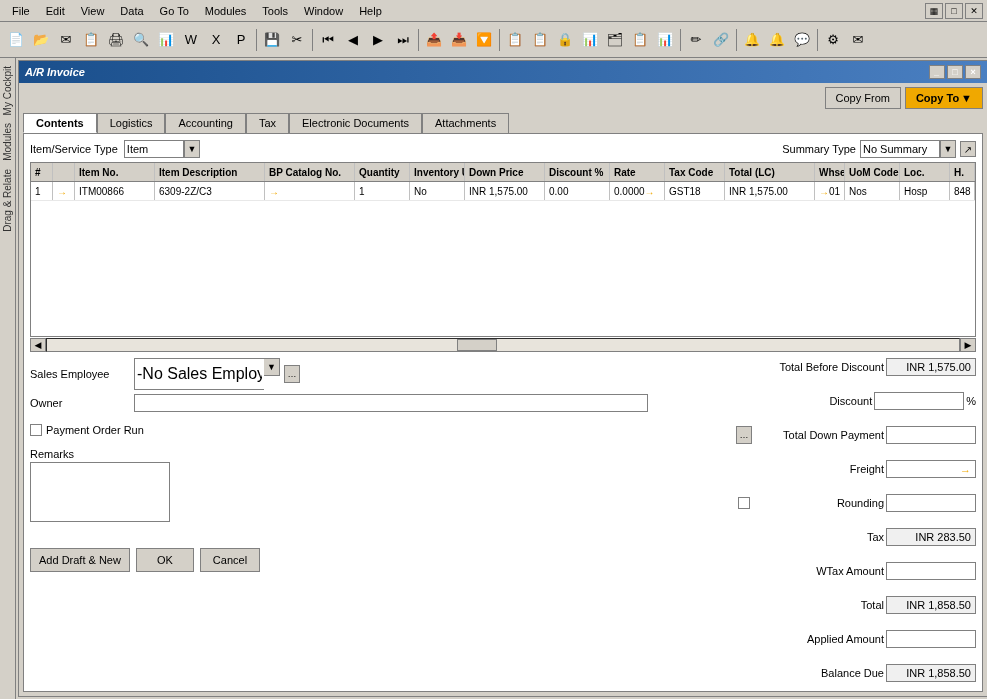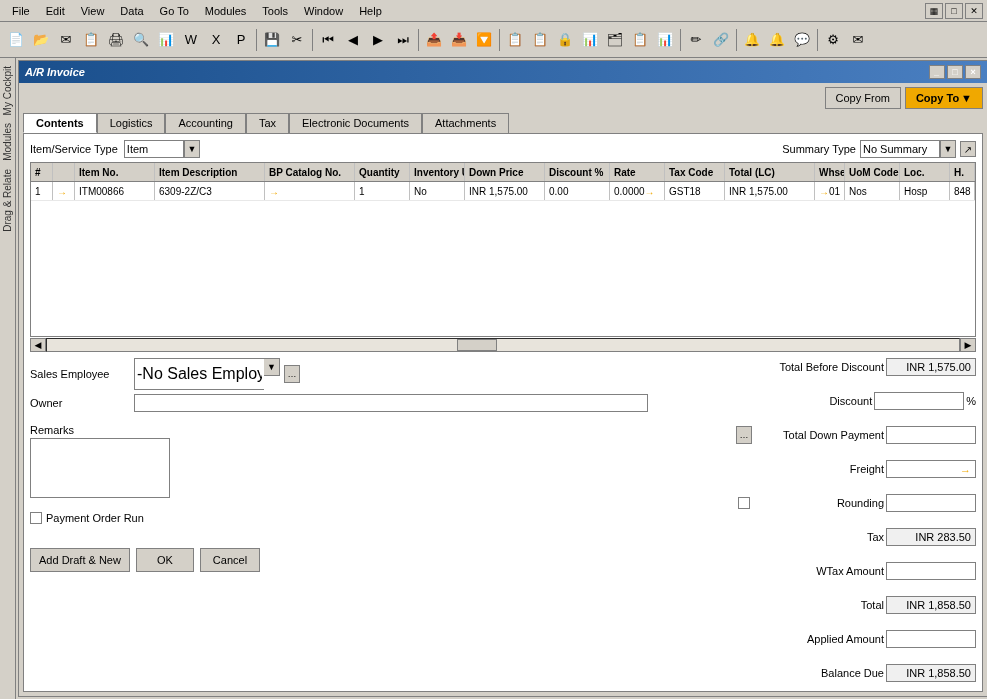--- a/index.html
+++ b/index.html
@@ -283,31 +283,31 @@
                   <div class="dropdown-arrow">▼</div>
                 </div>
                 <div style="width:16px;height:18px;background:#d4d0c8;border:1px solid #808080;display:flex;align-items:center;justify-content:center;cursor:pointer;font-size:9px;">…</div>
               </div>
               <div class="form-row">
                 <span class="form-label">Owner</span>
                 <input type="text" class="form-input" style="width: 148px;" value="">
               </div>
 
               <div style="margin-top:8px;">
-                <div class="remarks-label">Remarks</div>
-                <textarea class="remarks-area" style=""></textarea>
-              </div>
-
-              <div style="margin-top:8px;">
                 <div class="checkbox-row">
                   <div class="checkbox"></div>
                   <span>Payment Order Run</span>
                 </div>
               </div>
 
+              <div style="margin-top:8px;">
+                <div class="remarks-label">Remarks</div>
+                <textarea class="remarks-area" style=""></textarea>
+              </div>
+
               <div class="bottom-buttons">
                 <button class="btn-add-draft">Add Draft &amp; New</button>
                 <button class="btn-ok">OK</button>
                 <button class="btn-cancel">Cancel</button>
               </div>
             </div>
 
             <div class="right-bottom">
               <div class="summary-row-item">
                 <span class="summary-label">Total Before Discount</span>

